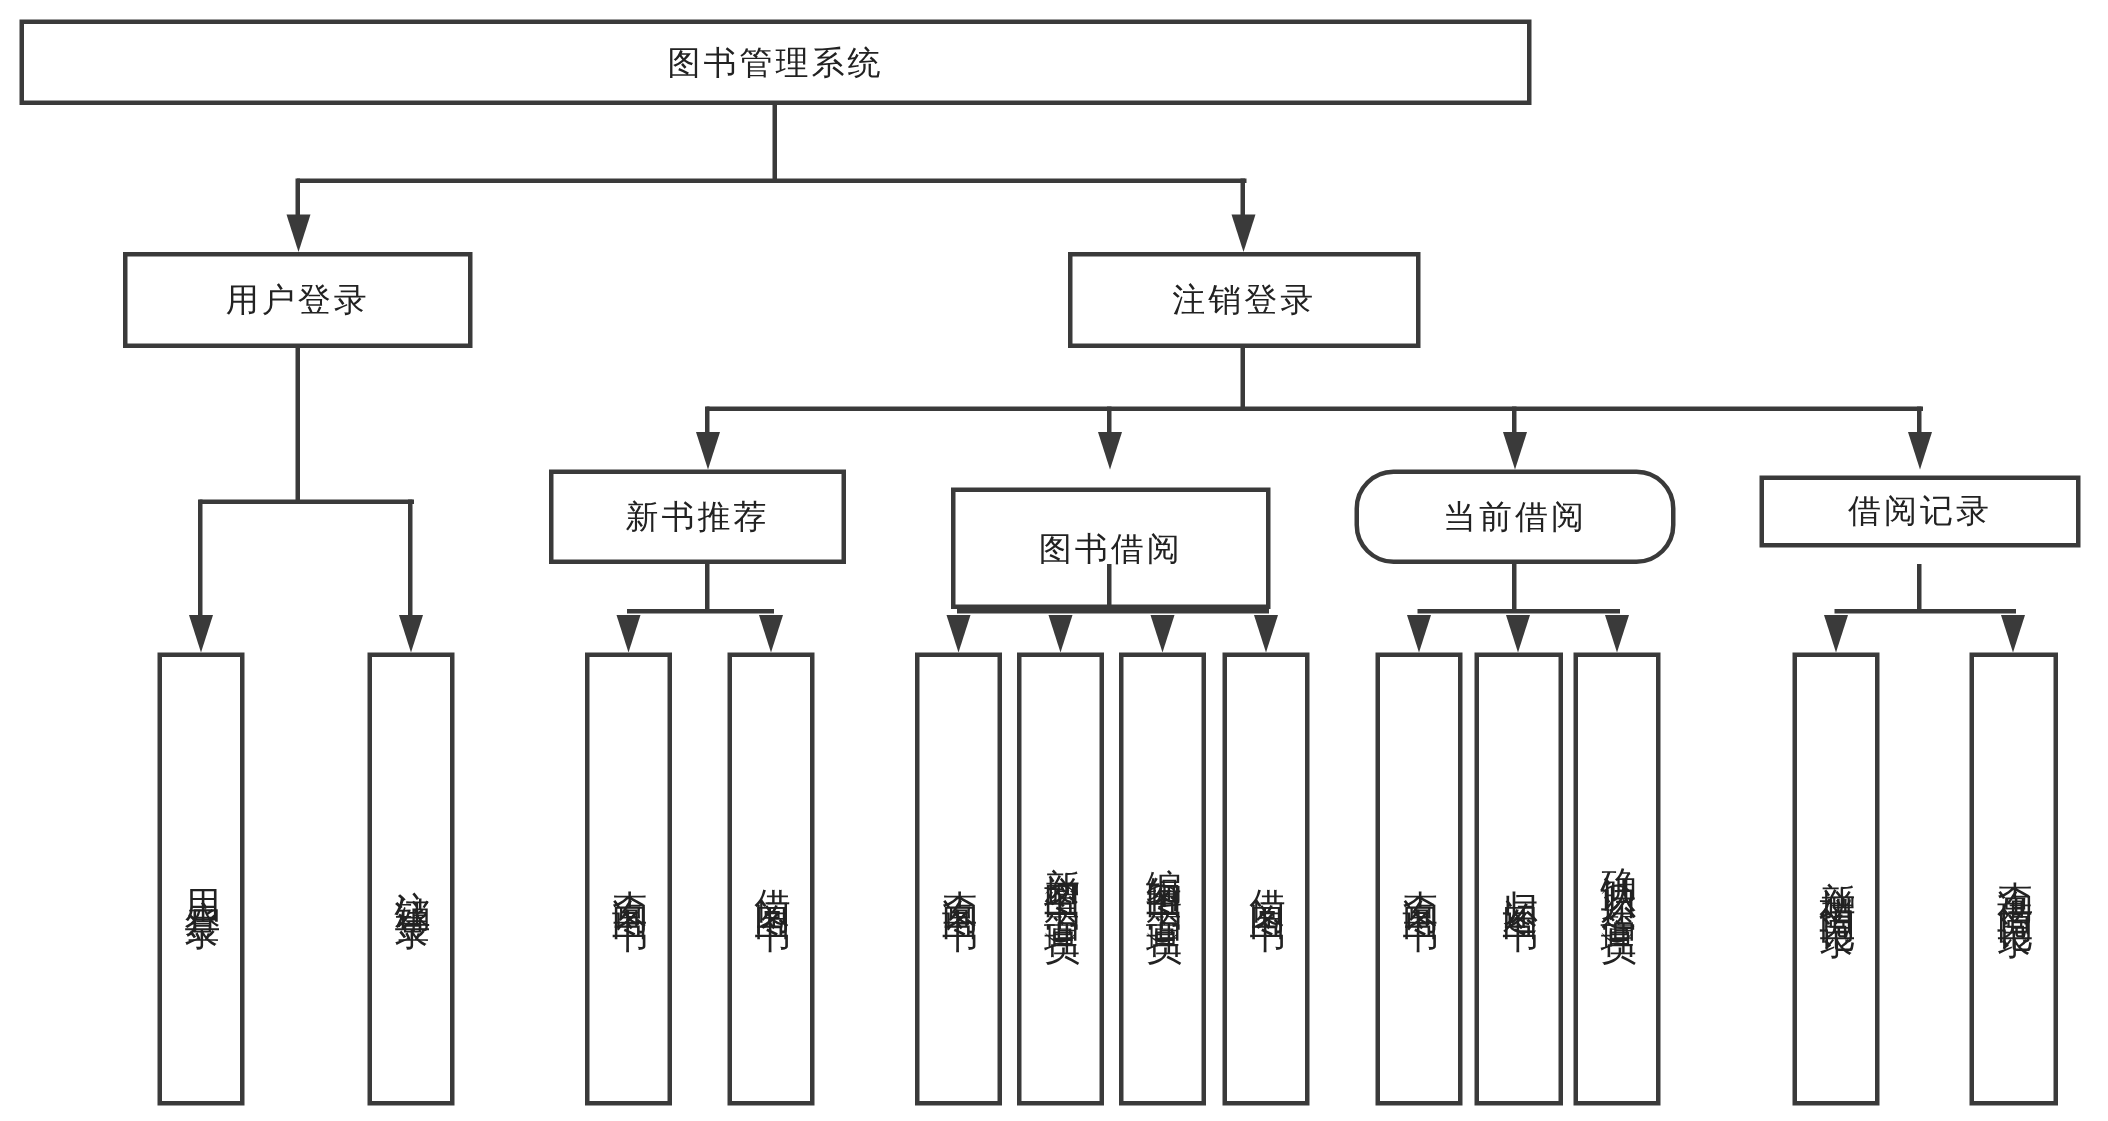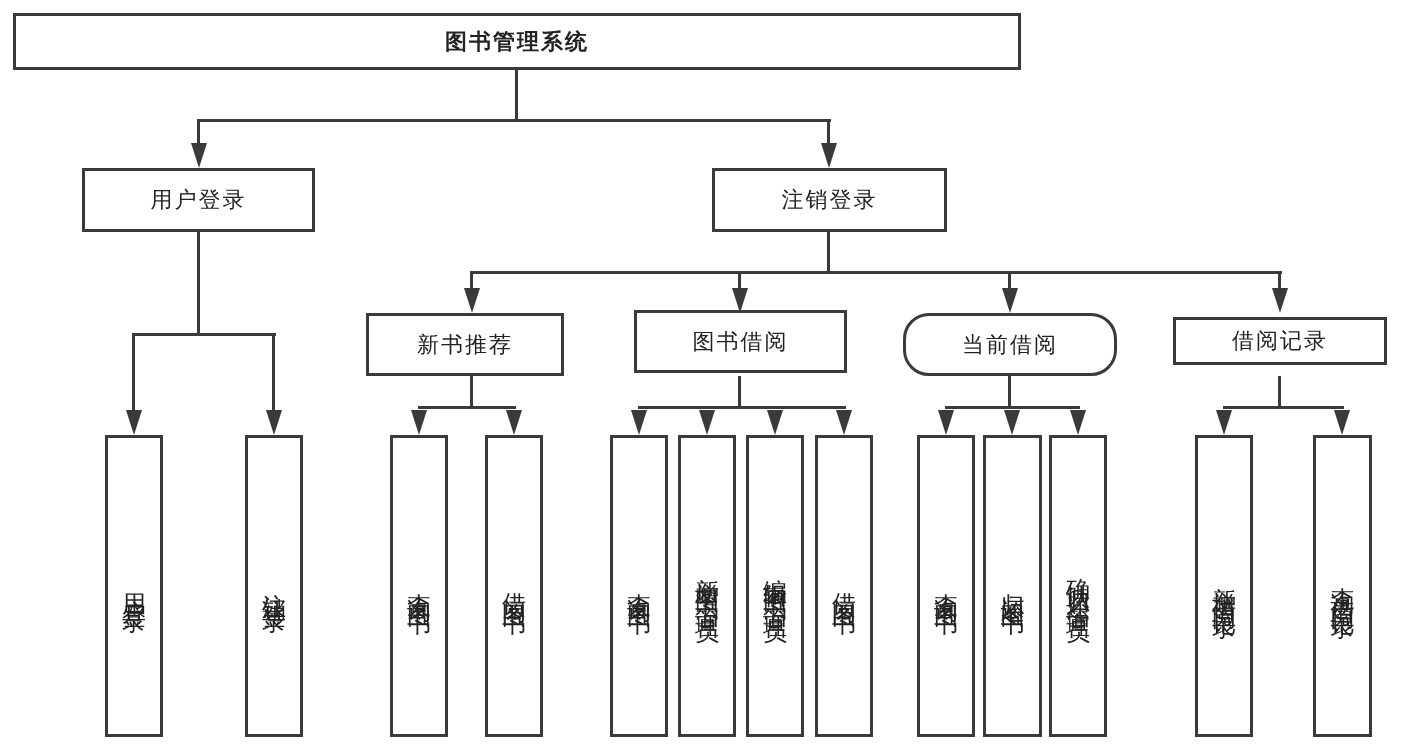--- a/index.html
+++ b/index.html
@@ -65,21 +65,21 @@
     color: var(--watermark);
     z-index: 10;
     white-space: nowrap;
   }
 </style>
 </head>
 <body>
 
 <div id="canvas">
 
-  <div class="box hbox" style="left:13px; top:13px; width:1008px; height:57px;font-weight:bold;">图书管理系统</div>
+  <div class="box hbox" style="left:13px; top:13px; width:1008px; height:57px;">图书管理系统</div>
 
   <div class="vline" style="left:515px; top:70px; height:51px;"></div>
   <div class="hline" style="left:198px; top:119px; width:633px;"></div>
   <div class="vline" style="left:197px; top:119px; height:27px;"></div>
   <div class="vline" style="left:827px; top:119px; height:27px;"></div>
   <div class="arrow" style="left:191px; top:143px;"></div>
   <div class="arrow" style="left:821px; top:143px;"></div>
 
   <div class="box hbox" style="left:82px; top:168px; width:233px; height:64px;">用户登录</div>
   <div class="box hbox" style="left:712px; top:168px; width:235px; height:64px;">注销登录</div>
@@ -96,21 +96,21 @@
   <div class="vline" style="left:470px; top:271px; height:20px;"></div>
   <div class="vline" style="left:738px; top:271px; height:20px;"></div>
   <div class="vline" style="left:1008px; top:271px; height:20px;"></div>
   <div class="vline" style="left:1278px; top:271px; height:20px;"></div>
   <div class="arrow" style="left:464px; top:288px;"></div>
   <div class="arrow" style="left:732px; top:288px;"></div>
   <div class="arrow" style="left:1002px; top:288px;"></div>
   <div class="arrow" style="left:1272px; top:288px;"></div>
 
   <div class="box hbox" style="left:366px; top:313px; width:198px; height:63px;">新书推荐</div>
-  <div class="box hbox" style="left:634px; top:310px; width:213px; height:63px;">图书借阅</div>
+  <div class="box hbox" style="left:634px; top:325px; width:213px; height:81px;">图书借阅</div>
   <div class="box hbox" style="left:903px; top:313px; width:214px; height:63px;border-radius:26px;">当前借阅</div>
   <div class="box hbox" style="left:1173px; top:317px; width:214px; height:48px;">借阅记录</div>
 
   <div class="vline" style="left:470px; top:376px; height:32px;"></div>
   <div class="hline" style="left:418px; top:406px; width:98px;"></div>
   <div class="arrow" style="left:411px; top:410px;"></div>
   <div class="arrow" style="left:506px; top:410px;"></div>
 
   <div class="vline" style="left:738px; top:376px; height:32px;"></div>
   <div class="hline" style="left:638px; top:406px; width:208px;"></div>

